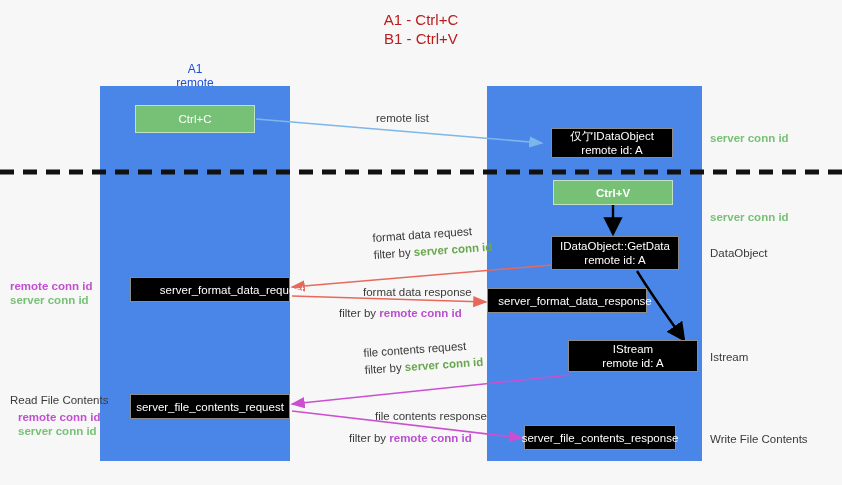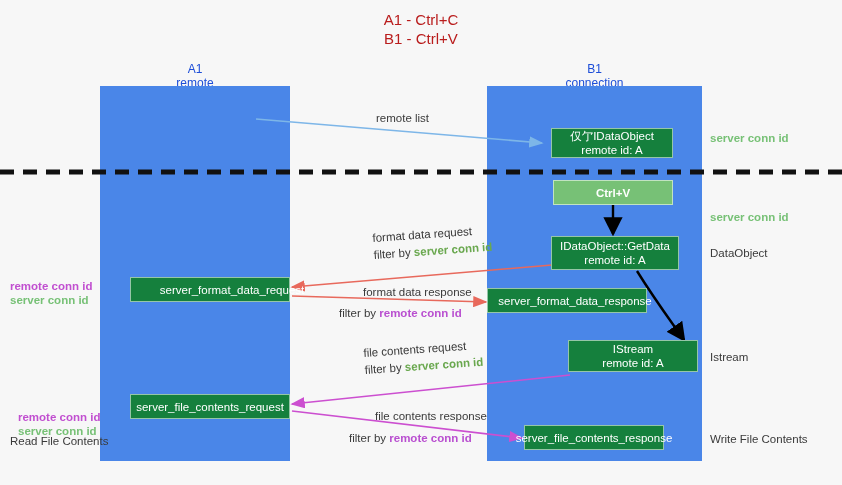--- a/index.html
+++ b/index.html
@@ -50,21 +50,21 @@
     flex-direction: column;
     align-items: center;
     justify-content: center;
     text-align: center;
     color: #ffffff;
     font-size: 11.5px;
     line-height: 14px;
     white-space: pre-line;
     border: 1px solid rgba(255,255,255,0.55);
   }
-  .box.orange { background: #15803d; }
+  .box.orange { background: #000000; }
   .box.green  { background: #77c176; }
 
   
   .lbl {
     font-size: 11.5px;
     color: #3a3a3a;
     line-height: 14px;
     white-space: pre-line;
   }
   .green-t  { color: #6aa84f; font-weight: bold; }
@@ -83,22 +83,20 @@
 </head>
 <body>
 
 <div id="canvas">
 
   <div class="abs title">A1 - Ctrl+C
 B1 - Ctrl+V</div>
 
   <div class="abs col-head" style="left:100px; top:62px; width:190px;">A1
 remote</div>
-  <div class="abs col-head" style="left:487px; top:62px; width:215px;">B1
-connection</div>
 
   <div class="abs lane" style="left:100px; top:86px; width:190px; height:375px;"></div>
   <div class="abs lane" style="left:487px; top:86px; width:215px; height:375px;"></div>
 
   <svg class="overlay">
     <defs>
       <marker id="ah-blue" markerWidth="9" markerHeight="7" refX="8" refY="3.5" orient="auto">
         <polygon points="0 0, 9 3.5, 0 7" fill="#7db6e8"></polygon>
       </marker>
       <marker id="ah-red" markerWidth="9" markerHeight="7" refX="8" refY="3.5" orient="auto">
@@ -122,39 +120,40 @@
 
     <line x1="552" y1="265" x2="292" y2="287" stroke="#e8695c" stroke-width="1.6" marker-end="url(#ah-red)"></line>
 
     <line x1="292" y1="296" x2="486" y2="302" stroke="#e8695c" stroke-width="1.6" marker-end="url(#ah-red)"></line>
 
     <line x1="570" y1="375" x2="292" y2="404" stroke="#cc4fd0" stroke-width="1.6" marker-end="url(#ah-mag)"></line>
 
     <line x1="292" y1="411" x2="522" y2="438" stroke="#cc4fd0" stroke-width="1.6" marker-end="url(#ah-mag)"></line>
   </svg>
 
+  <div class="abs box green" style="left:135px; top:105px; width:120px; height:28px;">Ctrl+C</div>
 
   <div class="abs box orange" style="left:551px; top:128px; width:122px; height:30px;">仅亇IDataObject
 remote id: A</div>
 
   <div class="abs box green" style="left:553px; top:180px; width:120px; height:25px;font-weight:bold;">Ctrl+V</div>
 
   <div class="abs box orange" style="left:551px; top:236px; width:128px; height:34px;">IDataObject::GetData
 remote id: A</div>
 
   <div class="abs box orange" style="left:130px; top:277px; width:160px; height:25px;padding-left:44px;">server_format_data_request</div>
 
   <div class="abs box orange" style="left:487px; top:288px; width:160px; height:25px;padding-left:16px;">server_format_data_response</div>
 
   <div class="abs box orange" style="left:568px; top:340px; width:130px; height:32px;">IStream
 remote id: A</div>
 
   <div class="abs box orange" style="left:130px; top:394px; width:160px; height:25px;">server_file_contents_request</div>
 
-  <div class="abs box orange" style="left:524px; top:425px; width:140px; height:25px;">server_file_contents_response</div>
+  <div class="abs box orange" style="left:524px; top:425px; width:152px; height:25px;">server_file_contents_response</div>
 
   <div class="abs lbl" style="left:376px; top:111px;">remote list</div>
 
   <div class="abs" style="left:372px; top:231px; transform:rotate(-4deg); transform-origin:left top;">
     <div class="lbl">format data request</div>
     <div class="lbl" style="margin-top:3px;"><span>filter by </span><span class="green-t">server conn id</span></div>
   </div>
 
   <div class="abs" style="left:363px; top:285px;">
     <div class="lbl">format data response</div>
@@ -173,17 +172,17 @@
 
   <div class="abs green-b" style="left:710px; top:132px;">server conn id</div>
   <div class="abs green-b" style="left:710px; top:211px;">server conn id</div>
   <div class="abs lbl" style="left:710px; top:246px;">DataObject</div>
   <div class="abs lbl" style="left:710px; top:350px;">Istream</div>
   <div class="abs lbl" style="left:710px; top:432px;">Write File Contents</div>
 
   <div class="abs mag-b" style="left:10px; top:280px;">remote conn id</div>
   <div class="abs green-b" style="left:10px; top:294px;">server conn id</div>
 
-  <div class="abs lbl" style="left:10px; top:393px;margin-top:41px;">Read File Contents</div>
+  <div class="abs lbl" style="left:10px; top:393px;">Read File Contents</div>
   <div class="abs mag-b" style="left:18px; top:411px;">remote conn id</div>
   <div class="abs green-b" style="left:18px; top:425px;">server conn id</div>
 
 </div>
 
 </body></html>

